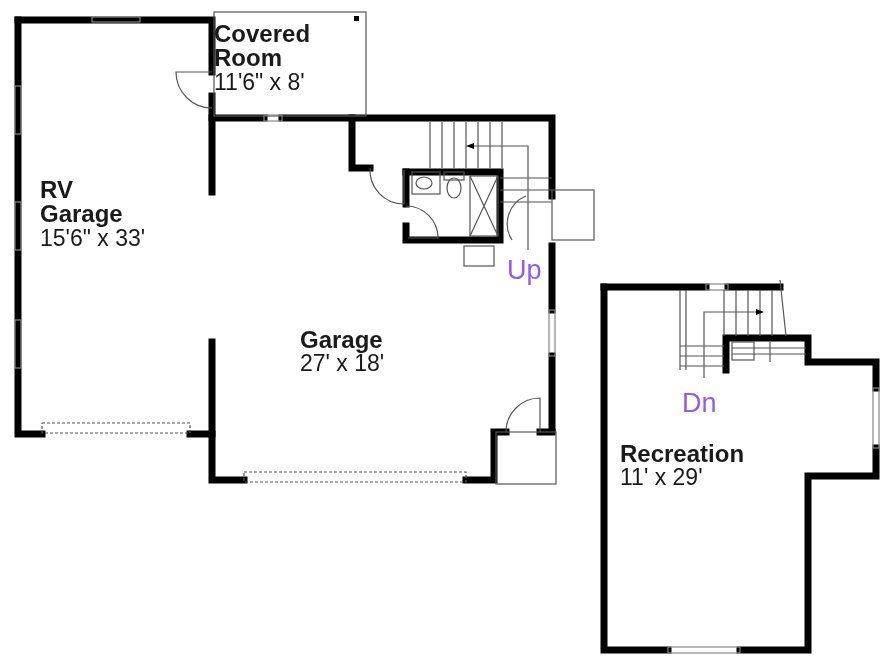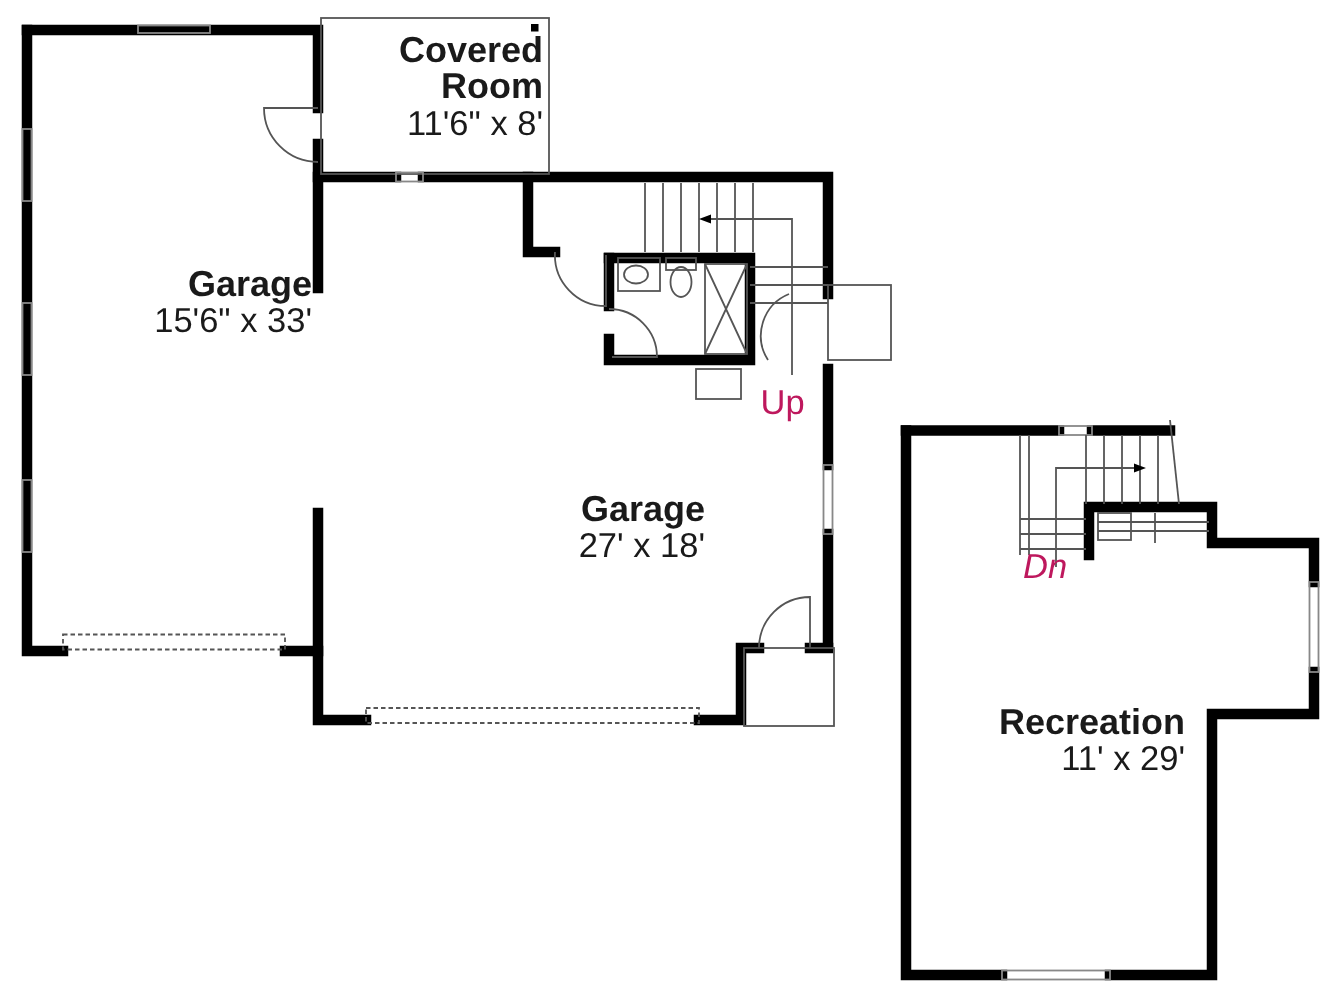--- a/index.html
+++ b/index.html
@@ -1,21 +1,21 @@
 <!DOCTYPE html>
 <html><head>
 <meta charset="utf-8">
 <style>
   html, body { margin:0; padding:0; background:#ffffff; }
   body { width:887px; height:664px; position:relative; overflow:hidden; font-family:"Liberation Sans", sans-serif; }
   svg { position:absolute; left:0; top:0; }
-  .lbl { position:absolute; text-align:right; color:#1a1a1a; line-height:1.02; }
+  .lbl { position:absolute; text-align:left; color:#1a1a1a; line-height:1.02; }
   .lbl .nm { font-weight:bold; font-size:24px; display:block; }
   .lbl .dim { font-size:23px; display:block; }
-  .small { position:absolute; font-size:23px; color:#be185d; }
+  .small { position:absolute; font-size:27px; color:#8b5cf6; }
 </style>
 </head>
 <body>
 
 <svg width="887" height="664" viewBox="0 0 887 664">
   <g fill="none" stroke="#000" stroke-width="7" stroke-linecap="square">
 
     <path d="M18 20 L212 20 L212 72"></path>
     <path d="M18 20 L18 434 L42 434"></path>
     <path d="M190 434 L212 434 L212 480 L244 480"></path>
@@ -80,34 +80,35 @@
     <path d="M704 378 L704 312 L762 312"></path>
     <path d="M780 280 L786 336"></path>
     <rect x="732" y="342" width="22" height="18"></rect>
     <path d="M732 348 L806 348 M732 354 L806 354 M770 342 L770 362"></path>
   </g>
   <rect x="354" y="16" width="5" height="5" fill="#000"></rect>
   <path d="M466 146 l8 -3 v6 z M764 312 l-8 -3 v6 z" fill="#000"></path>
 </svg>
 
 <div class="lbl" style="left:40px; top:178px; width:168px;">
+  <span class="nm">RV</span>
   <span class="nm">Garage</span>
   <span class="dim">15'6" x 33'</span>
 </div>
 
 <div class="lbl" style="left:214px; top:22px; width:148px;">
   <span class="nm">Covered</span>
   <span class="nm">Room</span>
   <span class="dim">11'6" x 8'</span>
 </div>
 
 <div class="lbl" style="left:300px; top:328px; width:170px;">
   <span class="nm">Garage</span>
   <span class="dim">27' x 18'</span>
 </div>
 
-<div class="lbl" style="left:620px; top:442px; width:170px;margin-top:28px;">
+<div class="lbl" style="left:620px; top:442px; width:170px;">
   <span class="nm">Recreation</span>
   <span class="dim">11' x 29'</span>
 </div>
 
 <span class="small" style="left:507px; top:255px;">Up</span>
-<span class="small" style="left:682px; top:364px;font-style:italic;">Dn</span>
+<span class="small" style="left:682px; top:388px;">Dn</span>
 
 </body></html>

